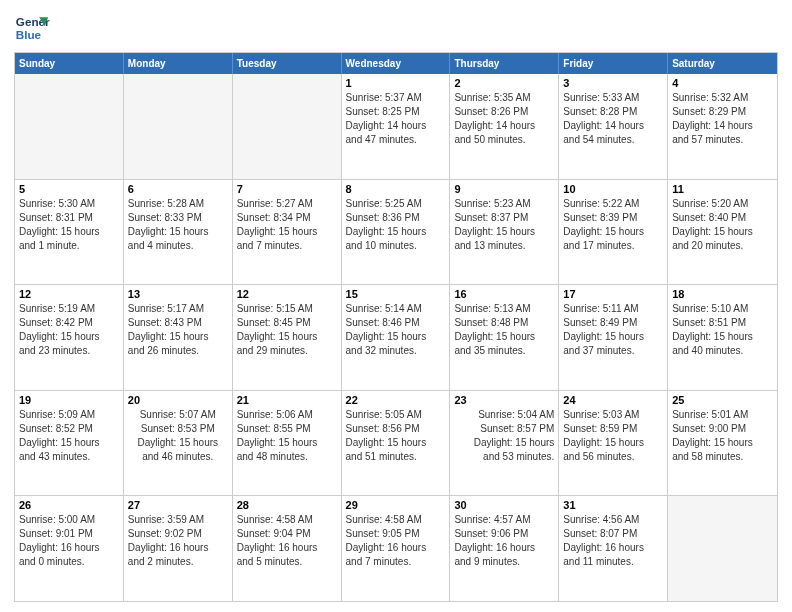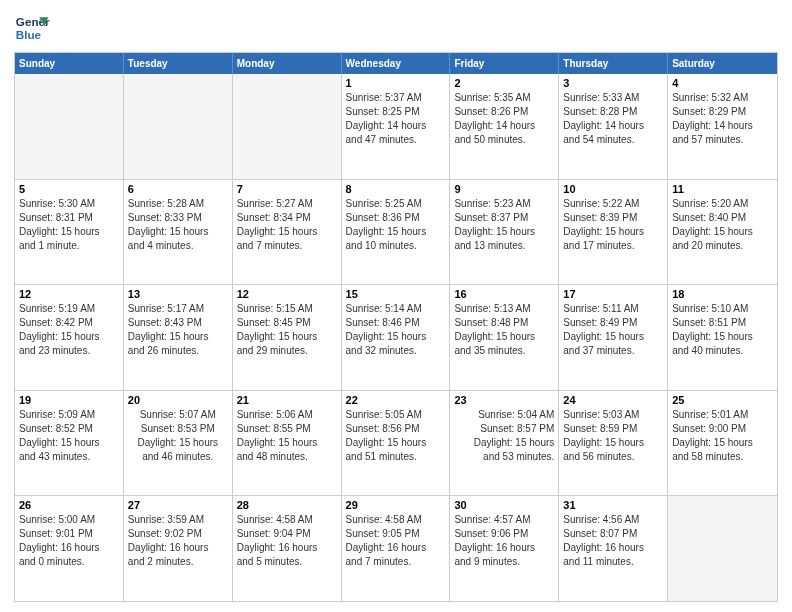--- a/index.html
+++ b/index.html
@@ -115,25 +115,25 @@
     </div>
     <div class="title-block">
       <div class="month-year"></div>
       <div class="location"></div>
     </div>
   </div>
 
   <div class="calendar">
     <div class="cal-header">
     <div class="cal-header-cell">Sunday</div>
+        <div class="cal-header-cell">Monday</div>
         <div class="cal-header-cell">Tuesday</div>
-        <div class="cal-header-cell">Monday</div>
         <div class="cal-header-cell">Wednesday</div>
+        <div class="cal-header-cell">Thursday</div>
         <div class="cal-header-cell">Friday</div>
-        <div class="cal-header-cell">Thursday</div>
         <div class="cal-header-cell">Saturday</div>
       </div>
     <div class="cal-body">
     <div class="cal-row">
           <div class="cal-cell empty"></div>
           <div class="cal-cell empty"></div>
           <div class="cal-cell empty"></div>
           <div class="cal-cell">
             <div class="day-num">1</div>
             <div class="cell-text" style="white-space: pre-line;">Sunrise: 5:37 AM

